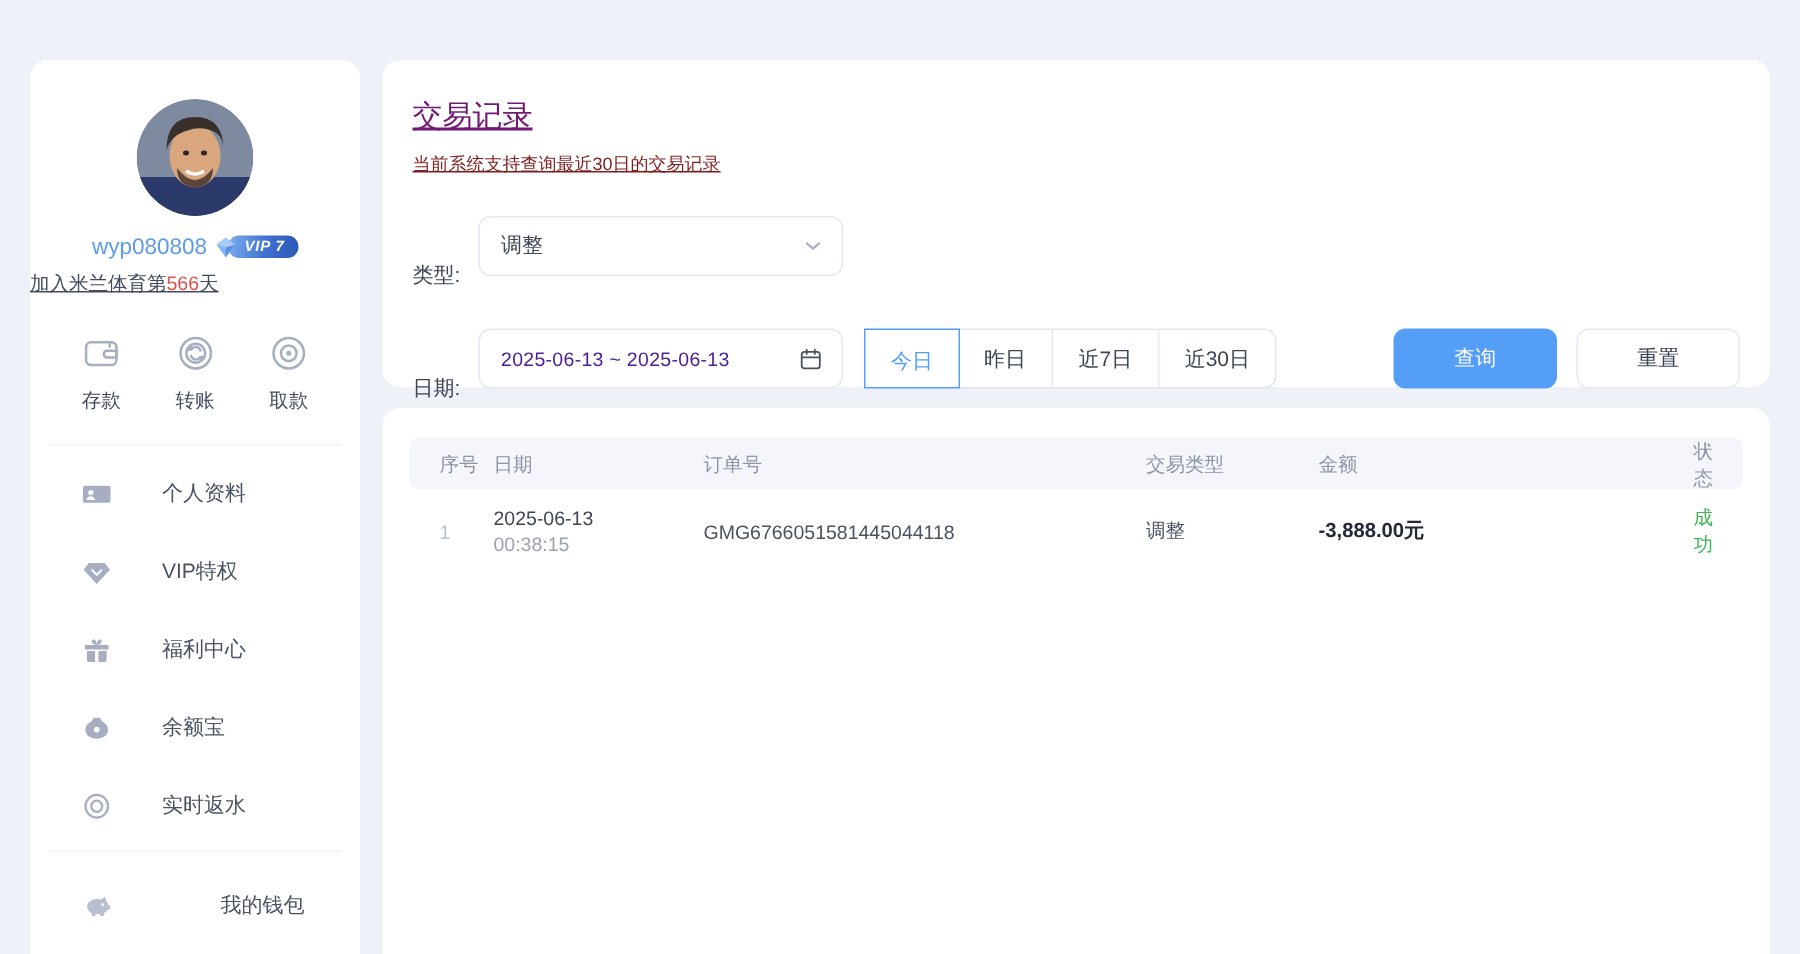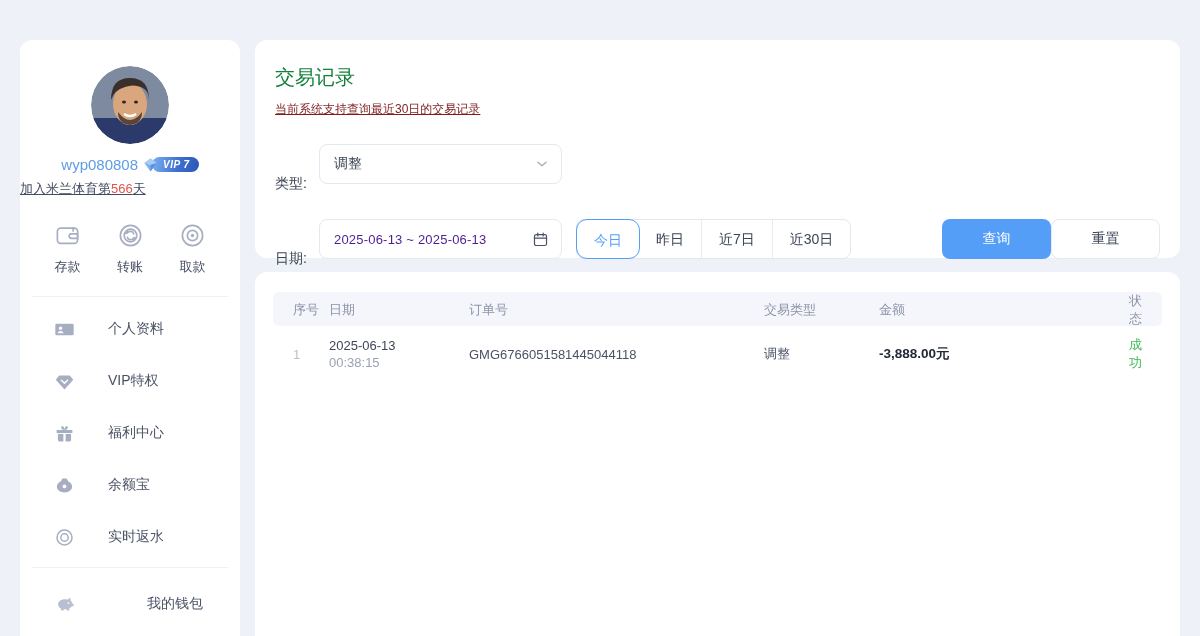--- a/index.html
+++ b/index.html
@@ -36,41 +36,41 @@
 
   .divider { height:1px; background:#eef1f6; margin:20px 12px 0 12px; }
 
   .menu { padding:6px 0 0 0; }
   .menu-item { display:flex; align-items:center; height:52px; padding:0 0 0 34px; cursor:pointer; }
   .menu-item svg { display:block; margin-right:14px; }
   .menu-label { font-size:14px; color:#4a5264;margin-left:19px; }
 
   
   .filter-panel { left:255px; top:40px; width:925px; height:218px; padding:24px 20px 20px 20px; }
-  .page-title { font-size:20px; font-weight:500; color:#15803d; }
+  .page-title { font-size:20px; font-weight:500; color:#701a75;text-decoration:underline; }
   .page-subtitle { font-size:12px; color:#7f1d1d; margin-top:10px;text-decoration:underline; }
   .frow { display:flex; align-items:center; margin-top:17px; }
   .flabel { width:44px; font-size:14px; color:#3c4454; flex:none;margin-top:40px; }
   .select-box, .date-box {
     width:243px; height:40px; border:1px solid #e4e8f0; border-radius:8px;
     display:flex; align-items:center; padding:0 12px 0 14px; background:#fff; cursor:pointer;
   }
   .select-value { font-size:14px; color:#3f4756; flex:1; }
   .date-value { font-size:13px; color:#4c1d95; flex:1; letter-spacing:.2px; }
 
   .seg { display:flex; border:1px solid #e2e6ee; border-radius:8px; margin-left:14px; background:#fff; height:40px; }
   .seg-item { padding:0 17px; line-height:38px; font-size:14px; color:#3c4454; cursor:pointer; white-space:nowrap; }
   .seg-item + .seg-item { border-left:1px solid #e8ebf2; }
   .seg-item.active {
-    color:#549ff7; border:1px solid #549ff7; border-radius:11px;
+    color:#549ff7; border:1px solid #549ff7; border-radius:0;
     margin:-1px -1px -1px -1px; line-height:40px; background:#fff; z-index:2;
   }
   .seg-item.active + .seg-item { border-left:none; }
 
-  .action-btns { margin-left:auto; display:flex; gap:0; }
+  .action-btns { margin-left:auto; display:flex; gap:13px; }
   .btn { height:40px; width:109px; border-radius:8px; font-size:14px; cursor:pointer;
          display:flex; align-items:center; justify-content:center; border:none; }
   .btn-primary { background:#559ef8; color:#fff; }
   .btn-plain { background:#fff; color:#3c4454; border:1px solid #e4e8f0; }
 
   
   .table-panel { left:255px; top:272px; width:925px; height:380px; padding:20px 18px; }
   .tgrid { display:grid; grid-template-columns:36px 140px 295px 115px 240px 1fr; align-items:center; }
   .thead { background:#f4f6fb; height:34px; border-radius:6px; padding:0 20px; }
   .th { font-size:13px; color:#8d94a8; }

